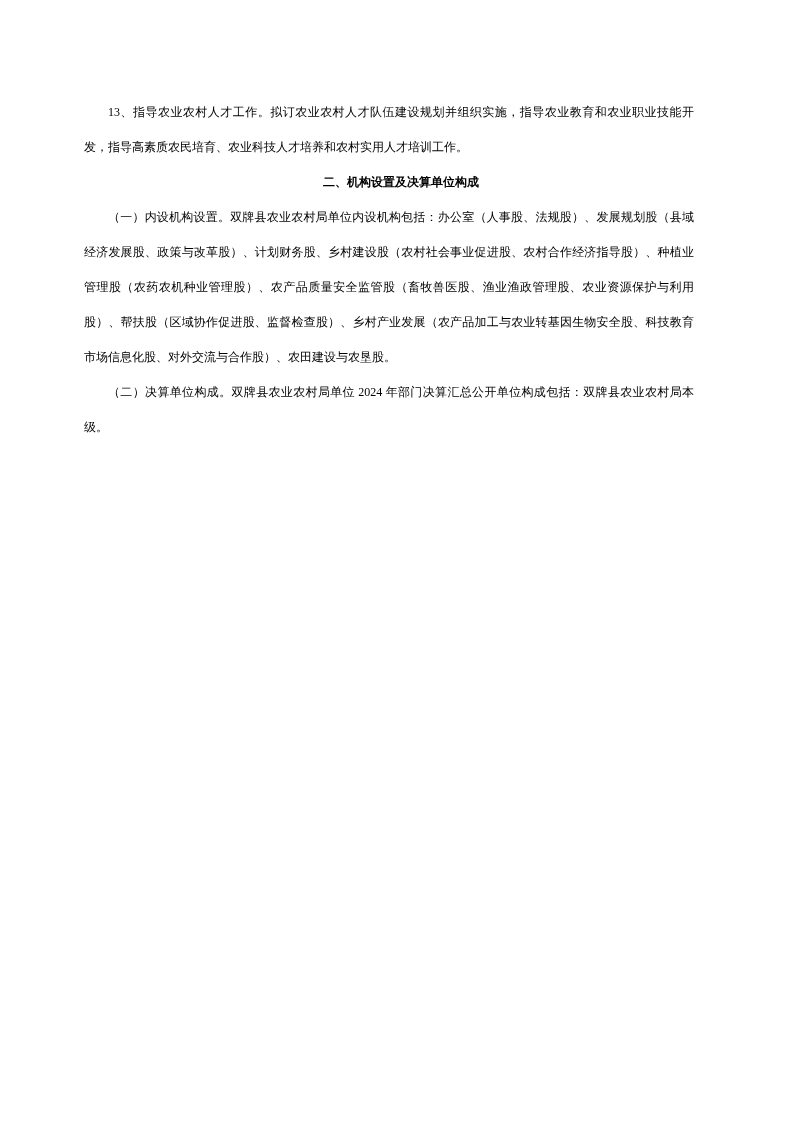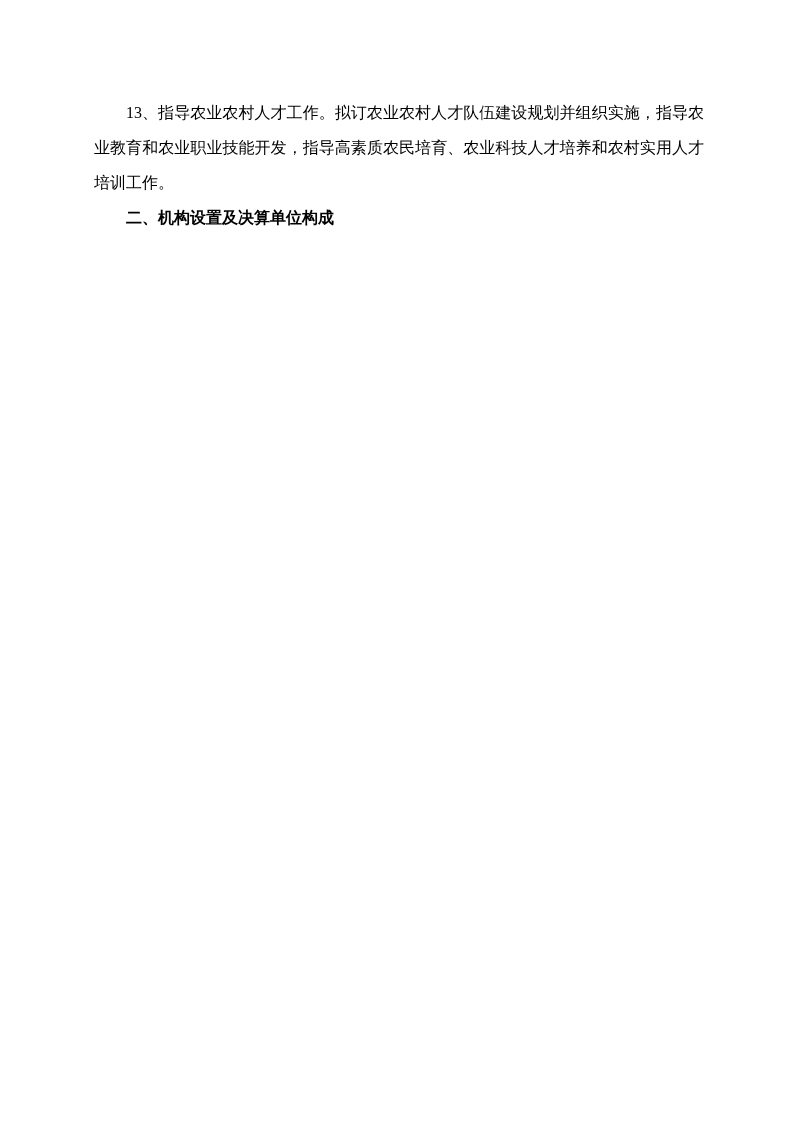--- a/index.html
+++ b/index.html
@@ -12,40 +12,42 @@
     width: 793px;
     height: 1122px;
     margin: 0 auto;
     background: #ffffff;
     overflow: hidden;
     box-sizing: border-box;
   }
   .doc-content {
     position: absolute;
     top: 95px;
-    left: 94px;
+    left: 84px;
     width: 610px;
     color: #000000;
     font-family: "Liberation Serif", "DejaVu Serif", serif;
-    font-size: 16px;
+    font-size: 12px;
     line-height: 35px;
     text-align: justify;
   }
   .doc-content p {
     margin: 0;
     padding: 0;
     text-indent: 2em;
   }
   .doc-content p.heading {
     font-family: Liberation Sans, sans-serif;
     font-weight: bold;
-    text-align: left;
+    text-align: center;
   }
 </style>
 </head>
 <body>
 
 <div class="page">
   <div class="doc-content">
     <p class="body">13、指导农业农村人才工作。拟订农业农村人才队伍建设规划并组织实施，指导农业教育和农业职业技能开发，指导高素质农民培育、农业科技人才培养和农村实用人才培训工作。</p>
     <p class="heading">二、机构设置及决算单位构成</p>
+    <p class="body">（一）内设机构设置。双牌县农业农村局单位内设机构包括：办公室（人事股、法规股）、发展规划股（县域经济发展股、政策与改革股）、计划财务股、乡村建设股（农村社会事业促进股、农村合作经济指导股）、种植业管理股（农药农机种业管理股）、农产品质量安全监管股（畜牧兽医股、渔业渔政管理股、农业资源保护与利用股）、帮扶股（区域协作促进股、监督检查股）、乡村产业发展（农产品加工与农业转基因生物安全股、科技教育市场信息化股、对外交流与合作股）、农田建设与农垦股。</p>
+    <p class="body">（二）决算单位构成。双牌县农业农村局单位 2024 年部门决算汇总公开单位构成包括：双牌县农业农村局本级。</p>
   </div>
 </div>
 
 </body></html>

